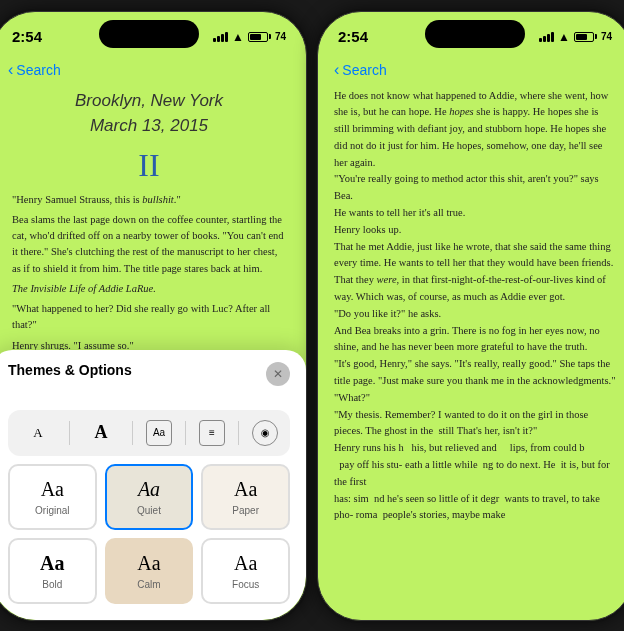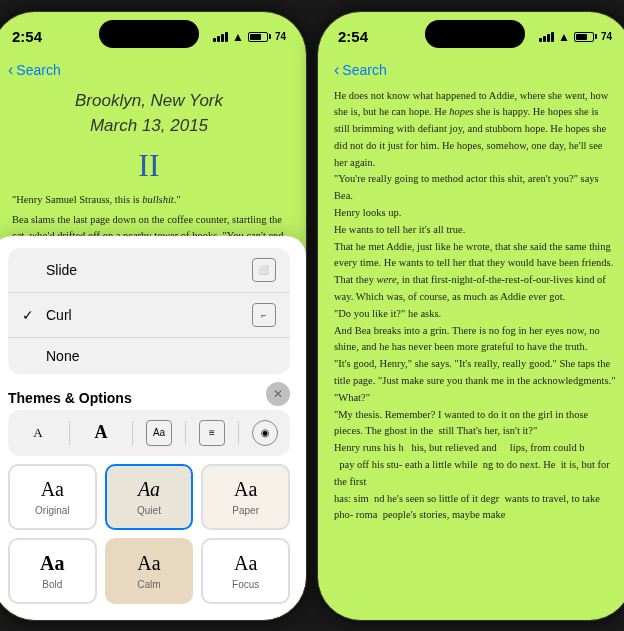--- a/index.html
+++ b/index.html
@@ -229,23 +229,23 @@
       border: 1.5px solid #888;
       border-radius: 4px;
       display: flex;
       align-items: center;
       justify-content: center;
       font-size: 9px;
     }
 
     .themes-header {
       display: flex;
-      align-items: flex-end;
+      align-items: flex-start;
       justify-content: space-between;
-      margin-bottom: 4px;
+      margin-bottom: 24px;
     }
 
     .themes-label {
       font-size: 14px;
       font-weight: 600;
       color: #000;
     }
 
     .close-btn {
       width: 24px;
@@ -419,42 +419,20 @@
             <p>"What happened to her? Did she really go with Luc? After all that?"</p>
             <p>Henry shrugs. "I assume so."</p>
             <p>"You assume so?"</p>
             <p>The truth is, he doesn't know.</p>
             <p>He's s&nbsp;&nbsp;scribe th&nbsp;&nbsp;them in&nbsp;&nbsp;hands at him,</p>
           </div>
         </div>
 
         <div class="overlay-panel">
 
-          <div class="slide-menu">
-            <div class="menu-item">
-              <div class="menu-item-left">
-                <span class="checkmark"></span>
-                <span>Slide</span>
-              </div>
-              <div class="menu-icon-box">⬜</div>
-            </div>
-            <div class="menu-item">
-              <div class="menu-item-left">
-                <span class="checkmark">✓</span>
-                <span>Curl</span>
-              </div>
-              <div class="menu-icon-box">⌐</div>
-            </div>
-            <div class="menu-item">
-              <div class="menu-item-left">
-                <span class="checkmark"></span>
-                <span>None</span>
-              </div>
-            </div>
-          </div>
 
           <div class="themes-header">
             <span class="themes-label">
               <span>Themes &amp; Options</span>
             </span>
             <div class="close-btn">✕</div>
           </div>
 
           <div class="font-controls">
             <div class="font-btn font-btn-small">A</div>
@@ -528,22 +506,22 @@
         <div class="nav-back">
           <span class="chevron">‹</span>
           <span>Search</span>
         </div>
       </div>
 
       <div class="content-area">
         <div style="padding: 0 16px; font-size: 10.5px; line-height: 1.6; color: #222; font-family: Georgia, serif;">
           <p>He does not know what happened to Addie, where she went, how she is, but he can hope. He <em>hopes</em> she is happy. He hopes she is still brimming with defiant joy, and stubborn hope. He hopes she did not do it just for him. He hopes, somehow, one day, he'll see her again.</p>
           <p>"You're really going to method actor this shit, aren't you?" says Bea.</p>
+          <p>He wants to tell her it's all true.</p>
           <p>Henry looks up.</p>
-          <p>He wants to tell her it's all true.</p>
           <p>That he met Addie, just like he wrote, that she said the same thing every time. He wants to tell her that they would have been friends. That they <em>were</em>, in that first-night-of-the-rest-of-our-lives kind of way. Which was, of course, as much as Addie ever got.</p>
           <p>"Do you like it?" he asks.</p>
           <p>And Bea breaks into a grin. There is no fog in her eyes now, no shine, and he has never been more grateful to have the truth.</p>
           <p>"It's good, Henry," she says. "It's really, really good." She taps the title page. "Just make sure you thank me in the acknowledgments."</p>
           <p>"What?"</p>
           <p>"My thesis. Remember? I wanted to do it on the girl in those pieces. The ghost in the&nbsp;&nbsp;still That's her, isn't it?"</p>
           <p>Henry runs his h&nbsp;&nbsp;&nbsp;his, but relieved and&nbsp;&nbsp;&nbsp;&nbsp;&nbsp;lips, from could b</p>
           <p>&nbsp;&nbsp;pay off his stu- eath a little while&nbsp;&nbsp;ng to do next. He&nbsp;&nbsp;it is, but for the first</p>
           <p>has: sim&nbsp;&nbsp;nd he's seen so little of it degr&nbsp;&nbsp;wants to travel, to take pho- roma&nbsp;&nbsp;people's stories, maybe make</p>
 

